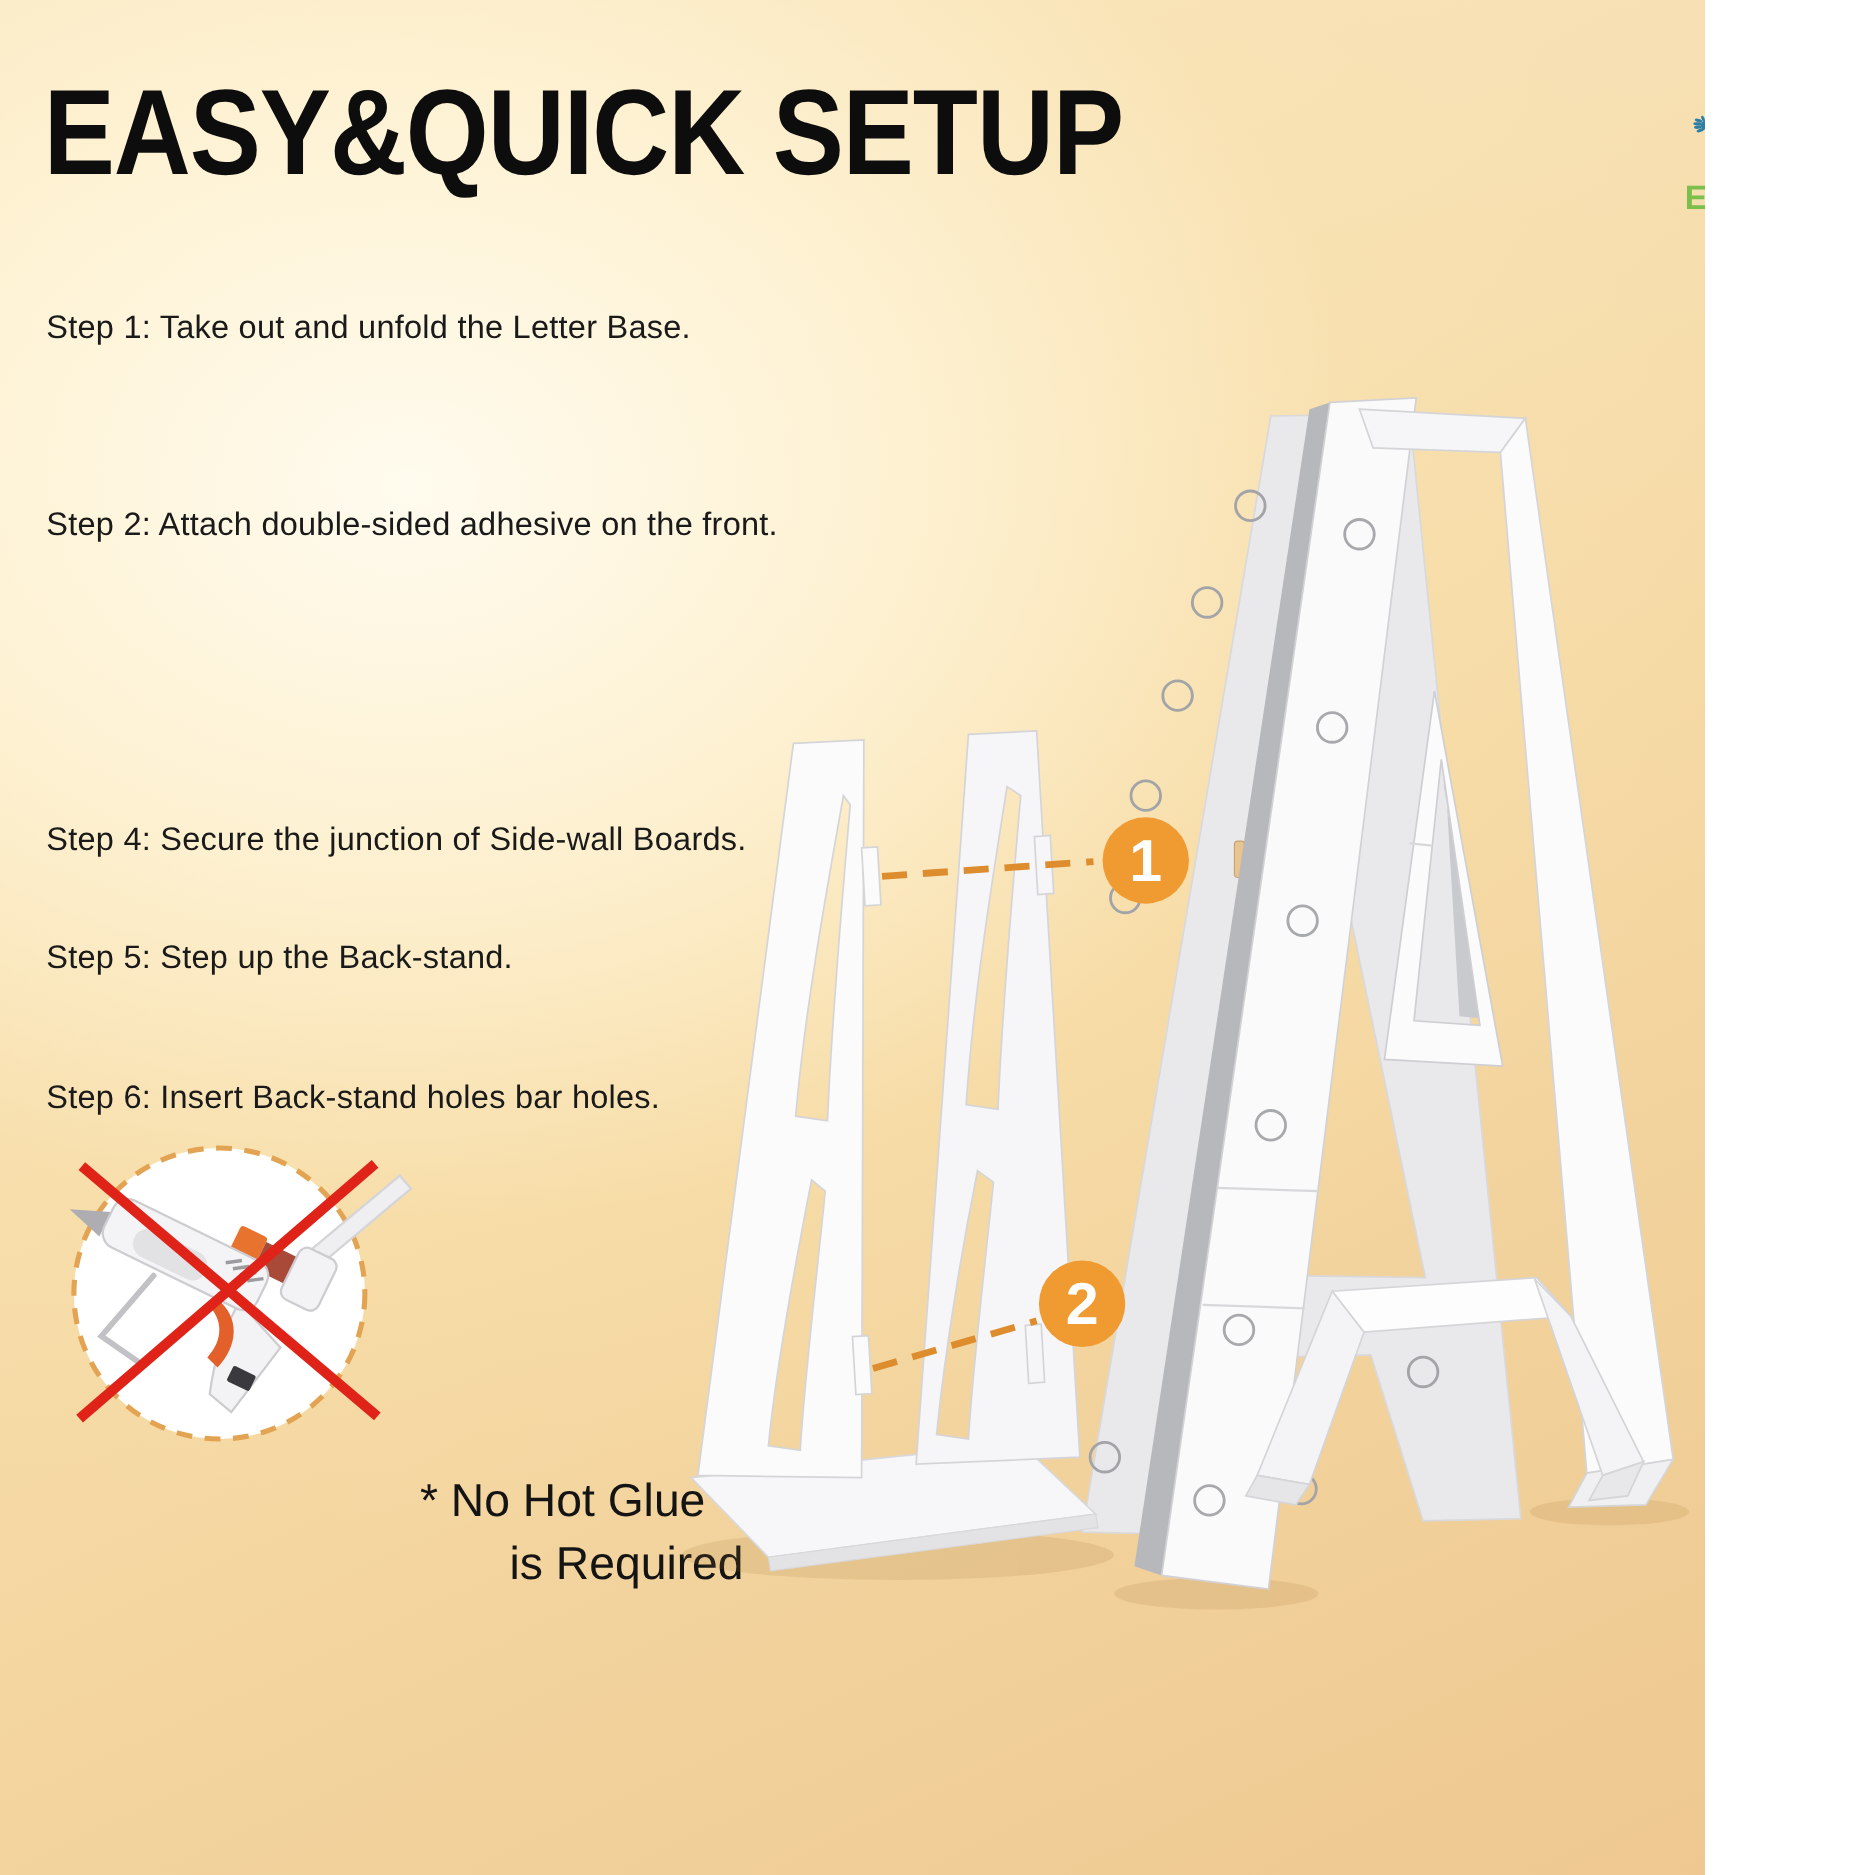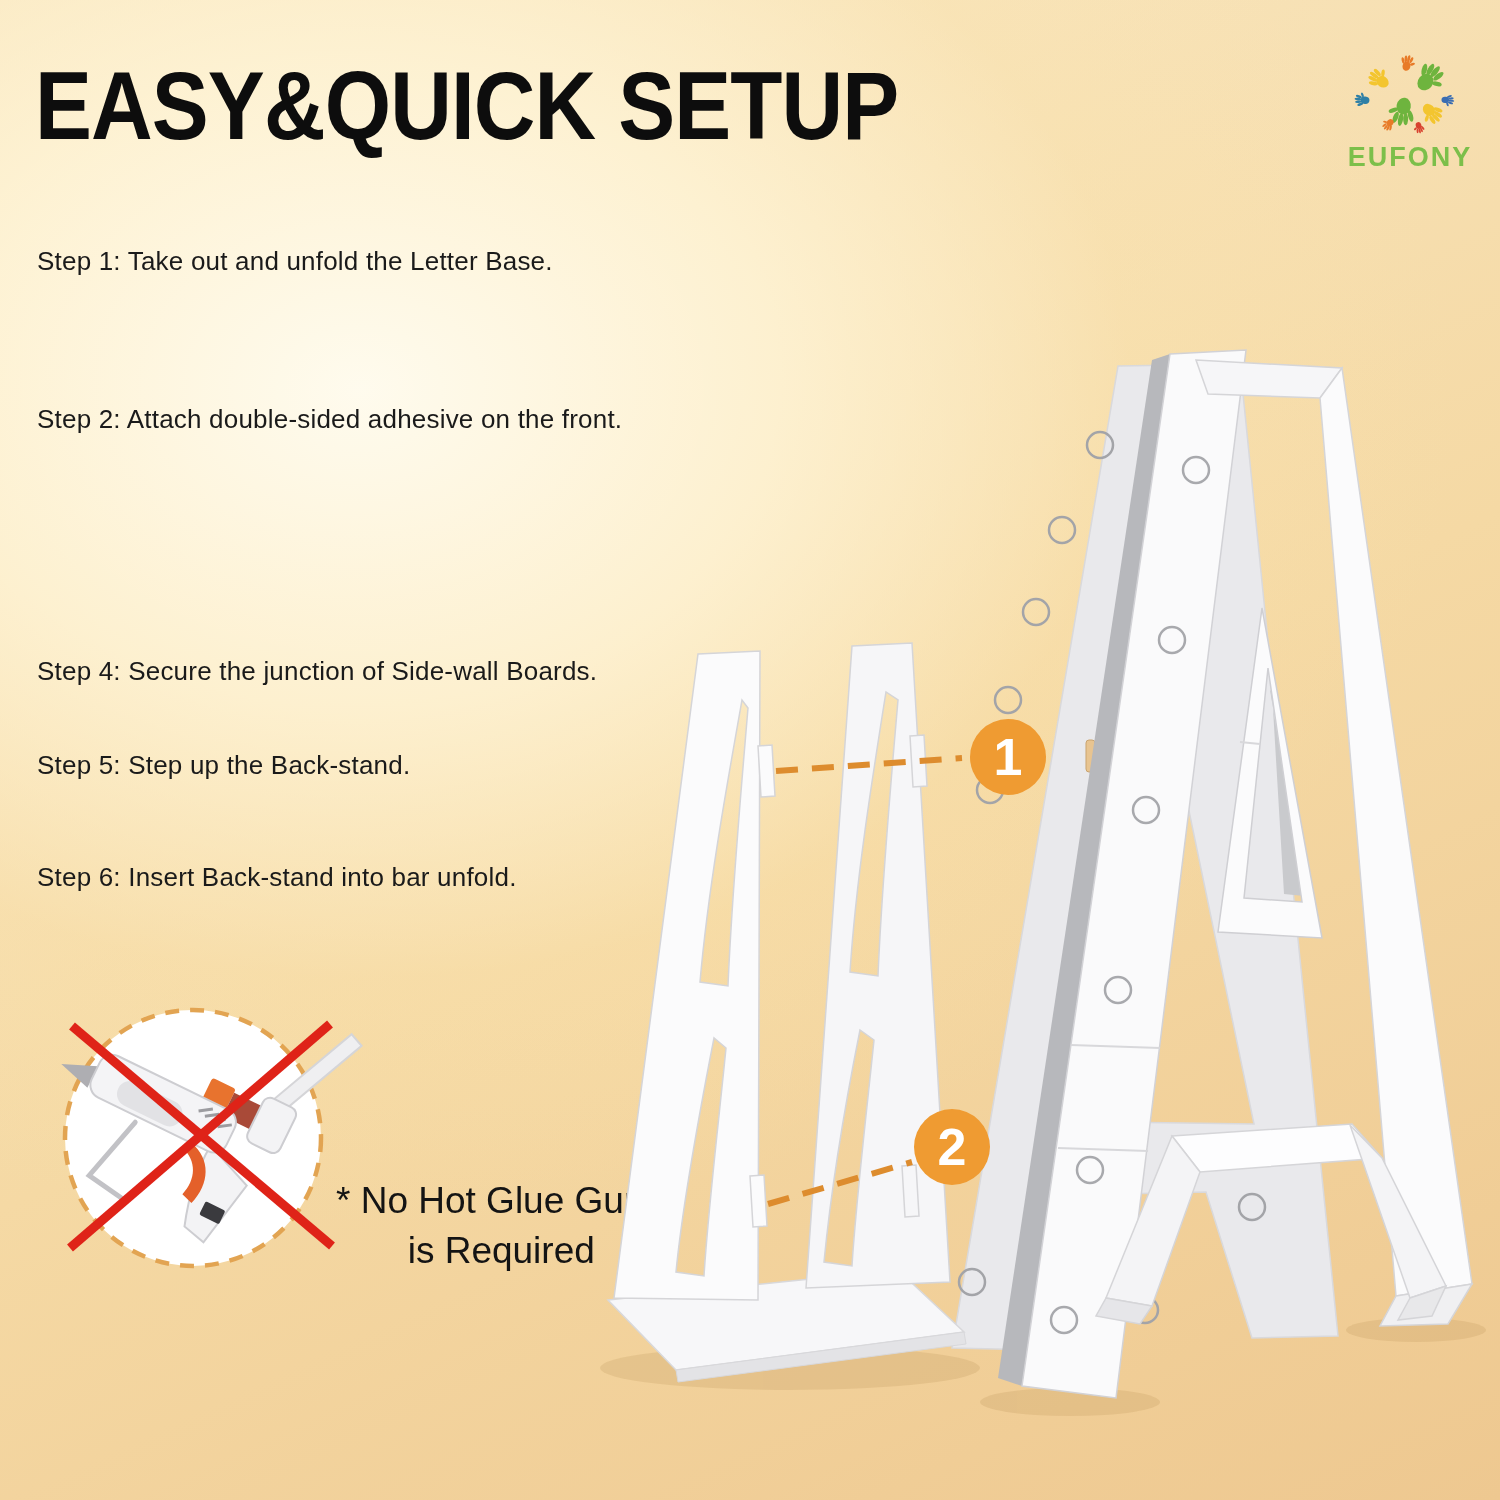--- a/index.html
+++ b/index.html
@@ -1,17 +1,17 @@
 <!DOCTYPE html>
 <html><head>
 <meta charset="utf-8">
 <style>
   html,body{margin:0;padding:0;}
   .canvas{
-    position:relative;width:1500px;height:1500px;overflow:hidden;
+    position:relative;width:1364px;height:1500px;overflow:hidden;
     font-family:"Liberation Sans",sans-serif;color:#161616;
     background:
       radial-gradient(1100px 840px at 24% 26%, rgba(255,252,240,.96), rgba(255,245,216,.78) 38%, rgba(251,228,174,.30) 70%, rgba(0,0,0,0) 100%),
       linear-gradient(155deg, #f9e9c6 0%, #f5d9a4 55%, #eec890 100%);
   }
   .title{
     position:absolute;left:35px;top:50px;margin:0;
     font-size:97px;font-weight:700;letter-spacing:-1px;color:#0d0d0d;
     transform:scaleX(.88);transform-origin:left top;white-space:nowrap;
   }
@@ -65,21 +65,21 @@
       <use href="#hand" fill="#e87b28" transform="translate(54,72) rotate(-140) scale(0.58)"></use>
       <use href="#hand" fill="#d8422f" transform="translate(84,75) rotate(165) scale(0.52)"></use>
     </svg>
     <div class="brand">EUFONY</div>
   </div>
 
   <p class="step s1">Step 1: Take out and unfold the Letter Base.</p>
   <p class="step s2 wrap">Step 2: Attach double-sided adhesive on the front.</p>
   <p class="step s4 wrap">Step 4: Secure the junction of Side-wall Boards.</p>
   <p class="step s5">Step 5: Step up the Back-stand.</p>
-  <p class="step s6">Step 6: Insert Back-stand into bar unfold.</p>
+  <p class="step s6">Step 6: Insert Back-stand holes bar holes.</p>
 
   <div class="note">
     <div>* No Hot Glue Gun</div>
     <div class="l2">is Required</div>
   </div>
 
   <svg class="art" viewBox="0 0 1500 1500" aria-hidden="true">
 
     <g opacity="0.14" fill="#9a6f33">
       <ellipse cx="790" cy="1368" rx="190" ry="22"></ellipse>

